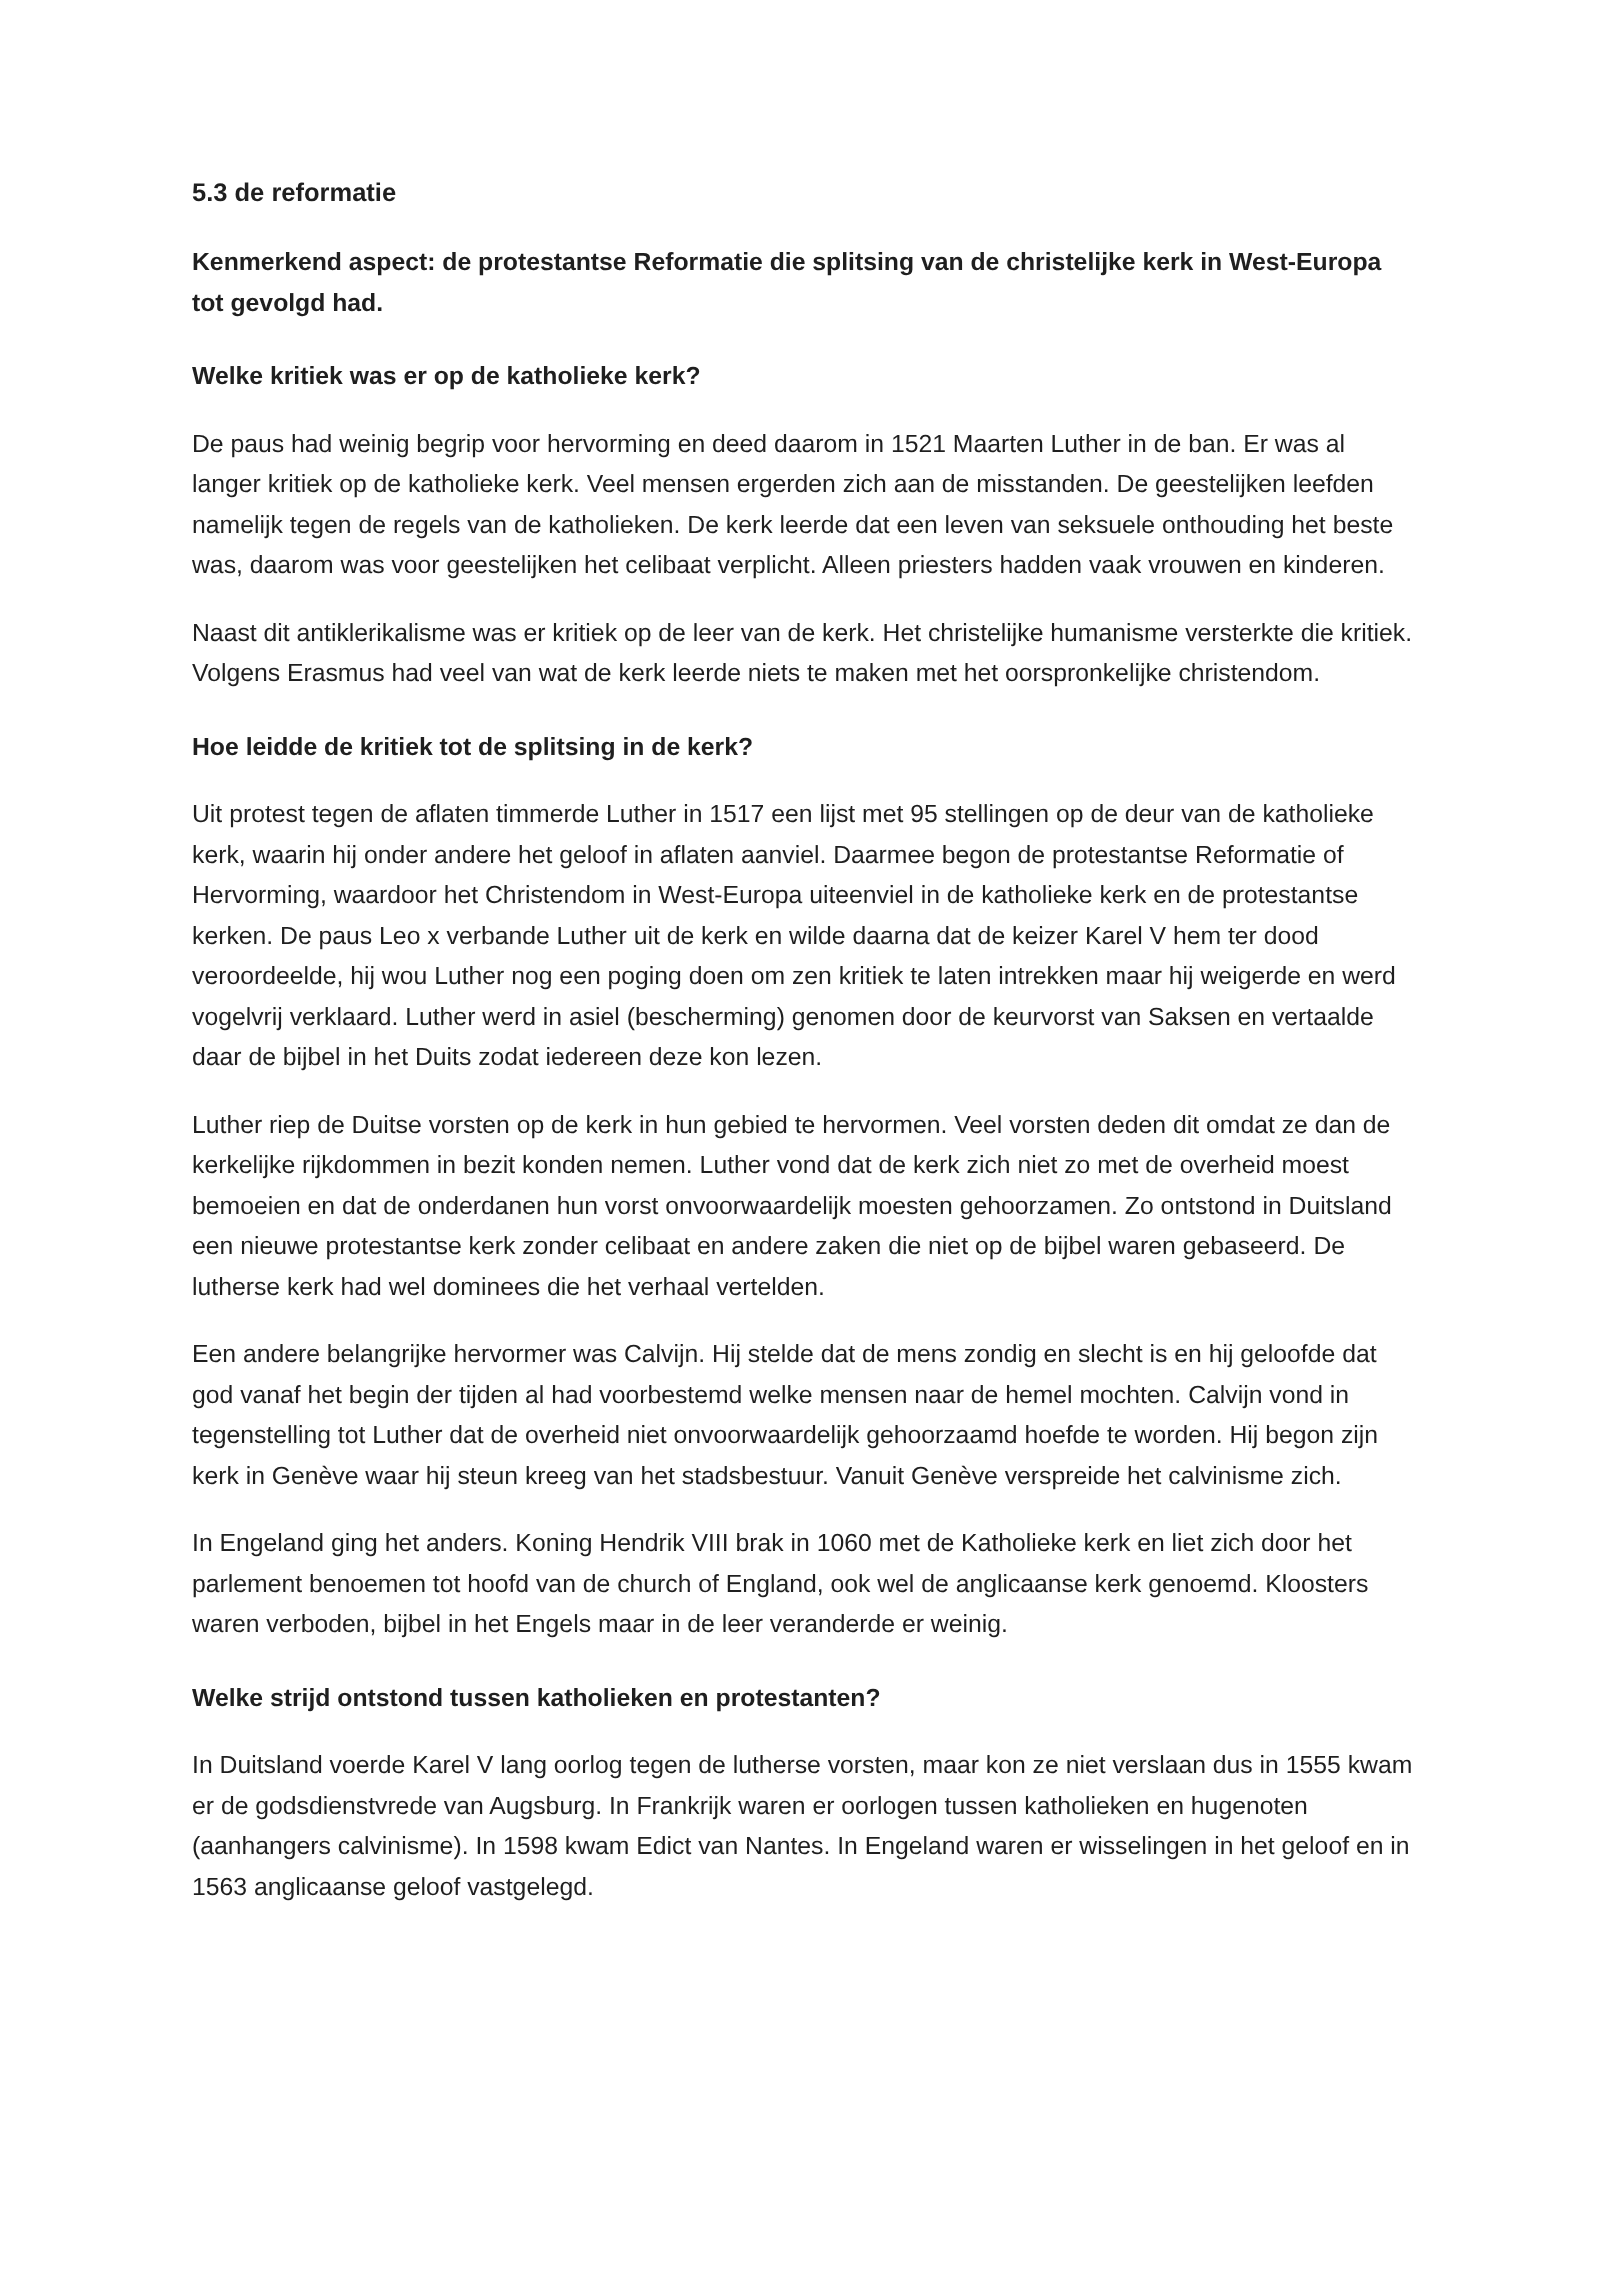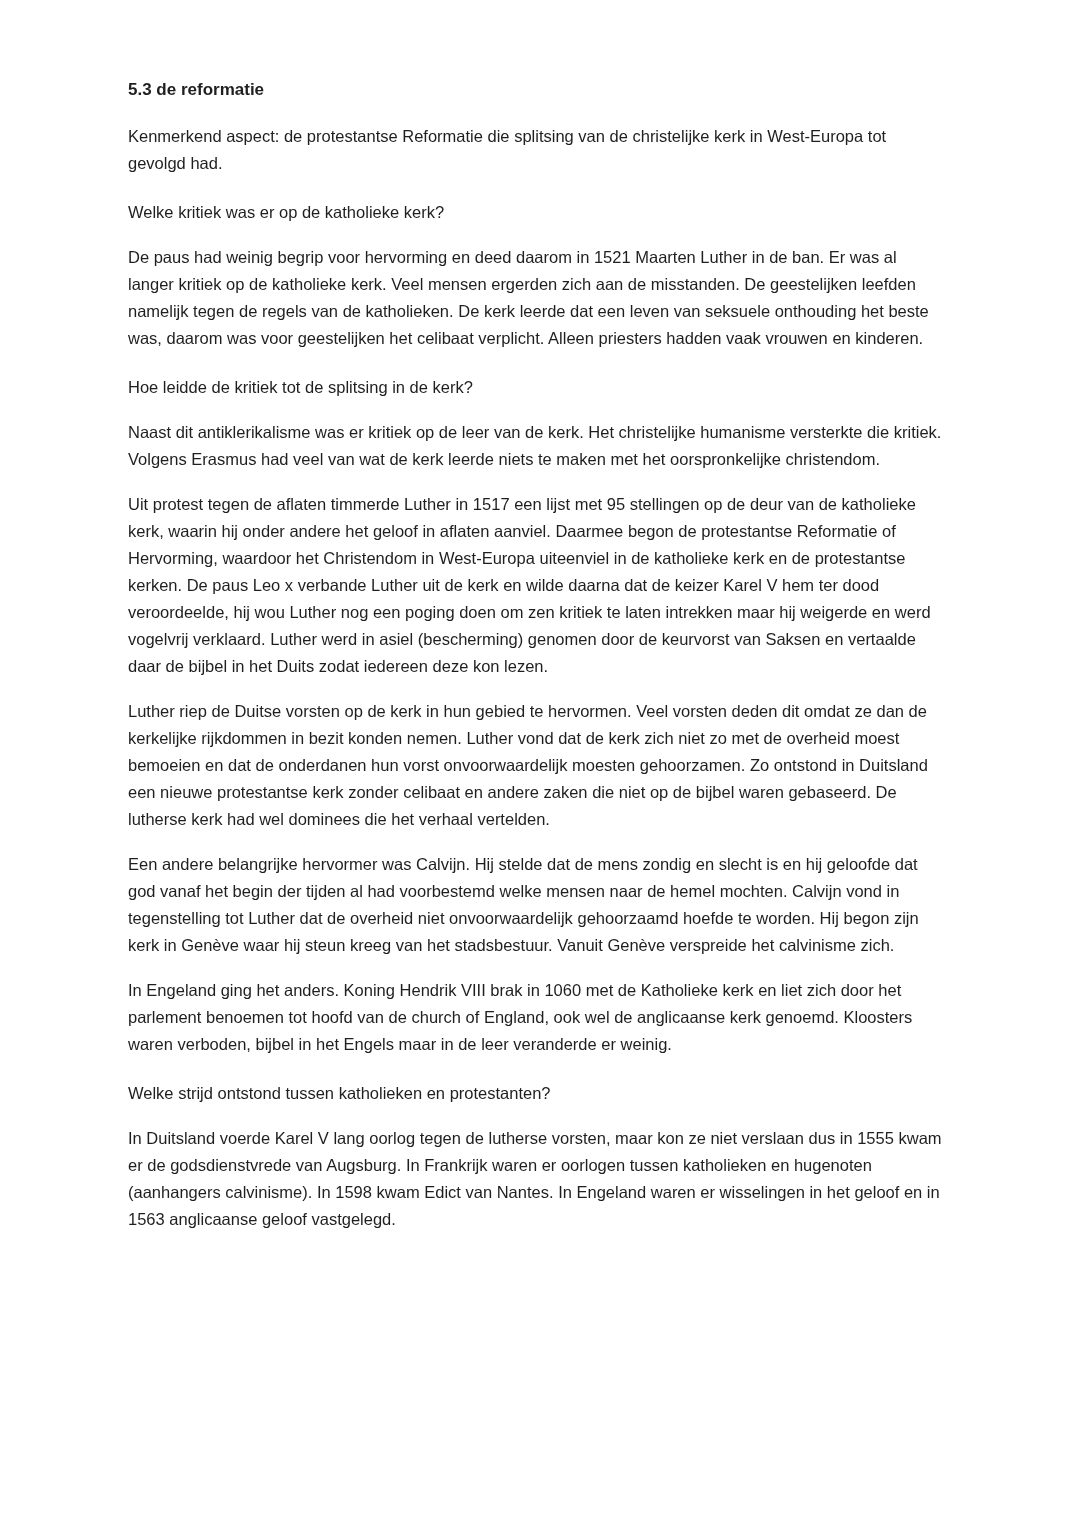--- a/index.html
+++ b/index.html
@@ -10,55 +10,55 @@
   body {
     font-family: "Liberation Sans", "DejaVu Sans", sans-serif;
     color: #1f1f1f;
   }
   .page {
     width: 1080px;
     min-height: 1527px;
     margin: 0 auto;
     background: #ffffff;
     box-sizing: border-box;
-    padding: 76px 136px 60px 128px;
+    padding: 115px 136px 60px 128px;
   }
   .doc-block {
     margin: 0 0 18px 0;
     font-size: 16.5px;
     line-height: 27px;
     text-align: left;
   }
   .doc-block.heading {
     font-weight: bold;
     font-size: 17px;
     margin-bottom: 20px;
   }
   .doc-block.lead {
-    font-weight: normal;
+    font-weight: bold;
   }
   .doc-block.question {
-    font-weight: normal;
+    font-weight: bold;
     margin-top: 22px;
   }
   .doc-block.paragraph {
     font-weight: normal;
   }
 </style>
 </head>
 <body>
 
 <div class="page">
   <div id="doc-content">
       <p class="doc-block heading">5.3 de reformatie</p>
       <p class="doc-block lead">Kenmerkend aspect: de protestantse Reformatie die splitsing van de christelijke kerk in West-Europa tot gevolgd had.</p>
       <p class="doc-block question">Welke kritiek was er op de katholieke kerk?</p>
       <p class="doc-block paragraph">De paus had weinig begrip voor hervorming en deed daarom in 1521 Maarten Luther in de ban. Er was al langer kritiek op de katholieke kerk. Veel mensen ergerden zich aan de misstanden. De geestelijken leefden namelijk tegen de regels van de katholieken. De kerk leerde dat een leven van seksuele onthouding het beste was, daarom was voor geestelijken het celibaat verplicht. Alleen priesters hadden vaak vrouwen en kinderen.</p>
+      <p class="doc-block paragraph">Naast dit antiklerikalisme was er kritiek op de leer van de kerk. Het christelijke humanisme versterkte die kritiek. Volgens Erasmus had veel van wat de kerk leerde niets te maken met het oorspronkelijke christendom.</p>
       <p class="doc-block question">Hoe leidde de kritiek tot de splitsing in de kerk?</p>
-      <p class="doc-block paragraph">Naast dit antiklerikalisme was er kritiek op de leer van de kerk. Het christelijke humanisme versterkte die kritiek. Volgens Erasmus had veel van wat de kerk leerde niets te maken met het oorspronkelijke christendom.</p>
       <p class="doc-block paragraph">Uit protest tegen de aflaten timmerde Luther in 1517 een lijst met 95 stellingen op de deur van de katholieke kerk, waarin hij onder andere het geloof in aflaten aanviel. Daarmee begon de protestantse Reformatie of Hervorming, waardoor het Christendom in West-Europa uiteenviel in de katholieke kerk en de protestantse kerken. De paus Leo x verbande Luther uit de kerk en wilde daarna dat de keizer Karel V hem ter dood veroordeelde, hij wou Luther nog een poging doen om zen kritiek te laten intrekken maar hij weigerde en werd vogelvrij verklaard. Luther werd in asiel (bescherming) genomen door de keurvorst van Saksen en vertaalde daar de bijbel in het Duits zodat iedereen deze kon lezen.</p>
       <p class="doc-block paragraph">Luther riep de Duitse vorsten op de kerk in hun gebied te hervormen. Veel vorsten deden dit omdat ze dan de kerkelijke rijkdommen in bezit konden nemen. Luther vond dat de kerk zich niet zo met de overheid moest bemoeien en dat de onderdanen hun vorst onvoorwaardelijk moesten gehoorzamen. Zo ontstond in Duitsland een nieuwe protestantse kerk zonder celibaat en andere zaken die niet op de bijbel waren gebaseerd. De lutherse kerk had wel dominees die het verhaal vertelden.</p>
       <p class="doc-block paragraph">Een andere belangrijke hervormer was Calvijn. Hij stelde dat de mens zondig en slecht is en hij geloofde dat god vanaf het begin der tijden al had voorbestemd welke mensen naar de hemel mochten. Calvijn vond in tegenstelling tot Luther dat de overheid niet onvoorwaardelijk gehoorzaamd hoefde te worden. Hij begon zijn kerk in Genève waar hij steun kreeg van het stadsbestuur. Vanuit Genève verspreide het calvinisme zich.</p>
       <p class="doc-block paragraph">In Engeland ging het anders. Koning Hendrik VIII brak in 1060 met de Katholieke kerk en liet zich door het parlement benoemen tot hoofd van de church of England, ook wel de anglicaanse kerk genoemd. Kloosters waren verboden, bijbel in het Engels maar in de leer veranderde er weinig.</p>
       <p class="doc-block question">Welke strijd ontstond tussen katholieken en protestanten?</p>
       <p class="doc-block paragraph">In Duitsland voerde Karel V lang oorlog tegen de lutherse vorsten, maar kon ze niet verslaan dus in 1555 kwam er de godsdienstvrede van Augsburg. In Frankrijk waren er oorlogen tussen katholieken en hugenoten (aanhangers calvinisme). In 1598 kwam Edict van Nantes. In Engeland waren er wisselingen in het geloof en in 1563 anglicaanse geloof vastgelegd.</p>
     </div>
 </div>
 
 </body></html>

